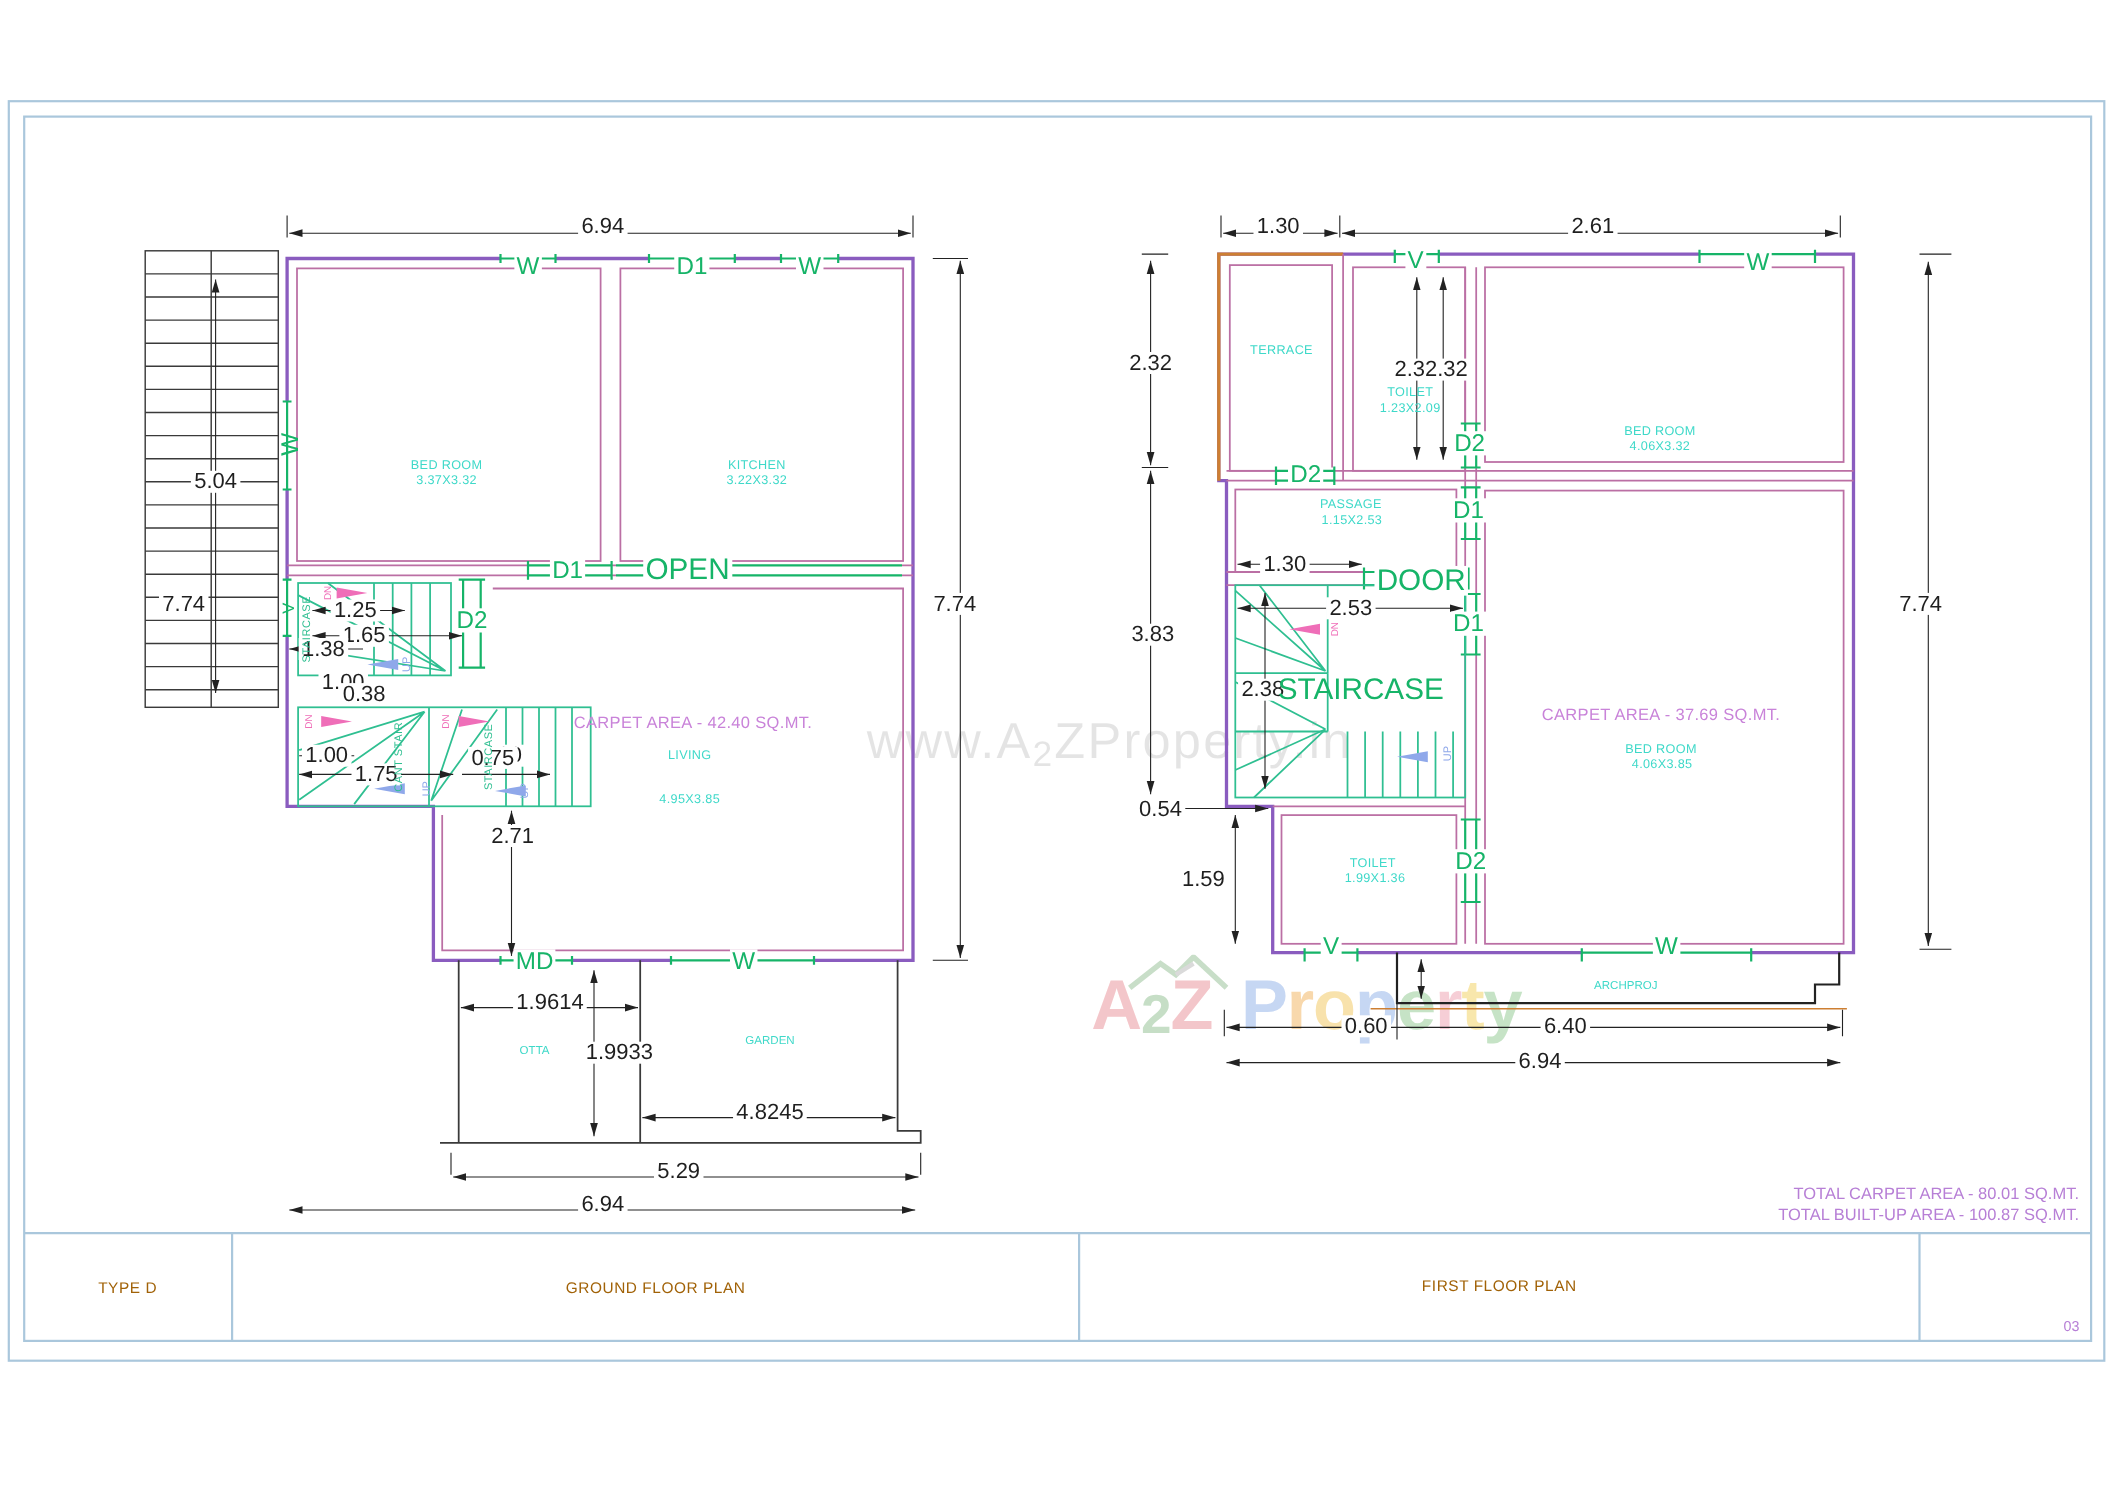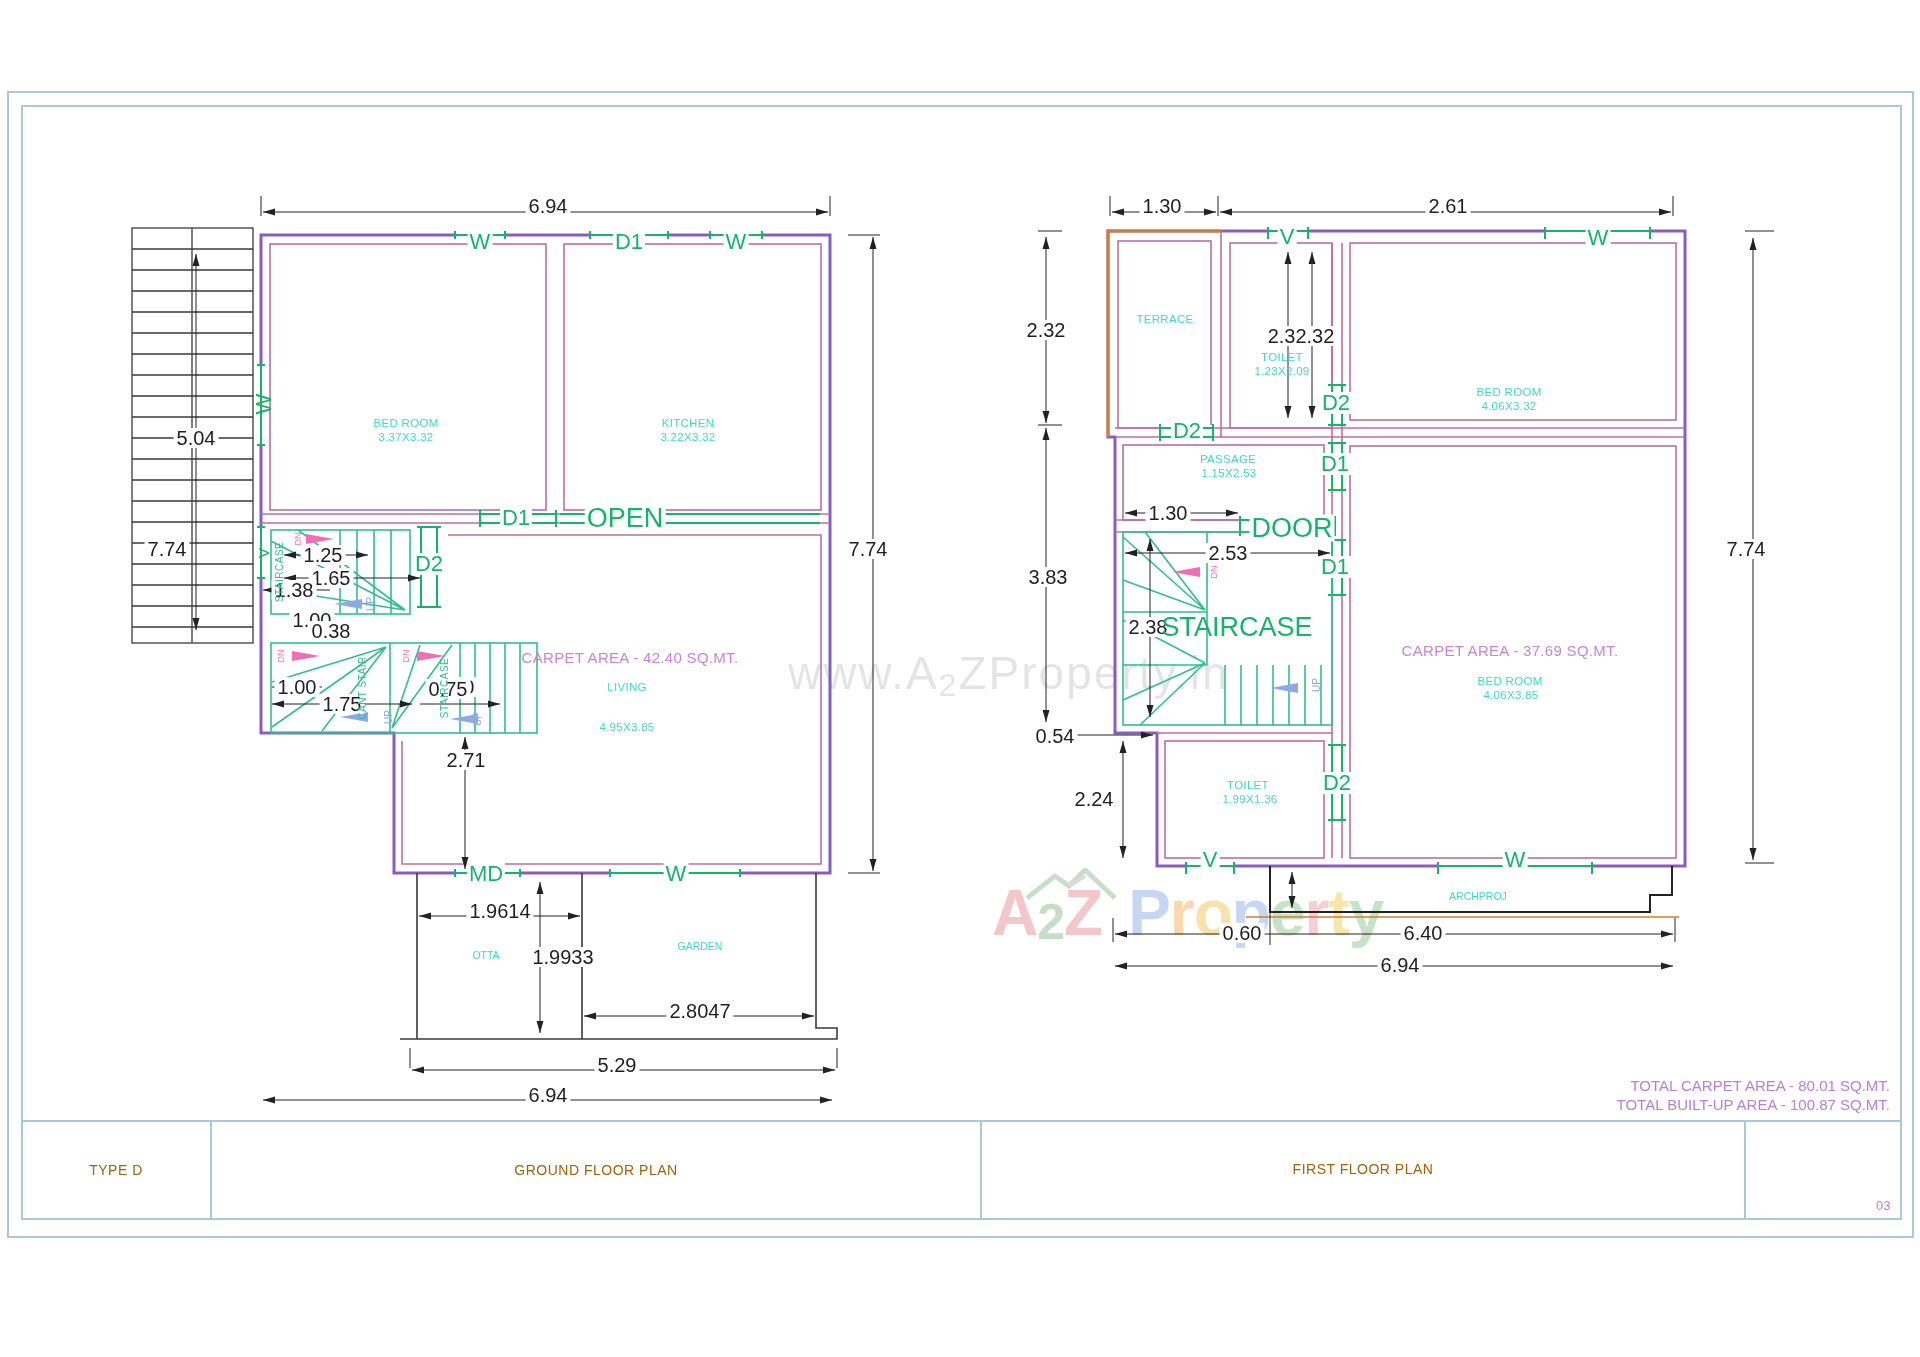--- a/index.html
+++ b/index.html
@@ -255,21 +255,21 @@
     <div class="lb mg" style="left:630px;top:657px">CARPET AREA - 42.40 SQ.MT.</div>
     <div class="lb cy" style="left:627px;top:688px">LIVING</div>
     <div class="lb cy" style="left:627px;top:728px">4.95X3.85</div>
     <div class="lb gn" style="left:486px;top:874px">MD</div>
     <div class="lb gn" style="left:676px;top:874px">W</div>
     <div class="lb dim" style="left:868px;top:549px">7.74</div>
     <div class="lb dim" style="left:500px;top:911px">1.9614</div>
     <div class="lb cys" style="left:486px;top:955px">OTTA</div>
     <div class="lb dim" style="left:563px;top:957px">1.9933</div>
     <div class="lb cys" style="left:700px;top:946px">GARDEN</div>
-    <div class="lb dim" style="left:700px;top:1011px">2.8047</div>
+    <div class="lb dim" style="left:700px;top:1011px">4.8245</div>
     <div class="lb dim" style="left:617px;top:1065px">5.29</div>
     <div class="lb dim" style="left:548px;top:1095px">6.94</div>
 
     <div class="lb dim" style="left:1162px;top:206px">1.30</div>
     <div class="lb dim" style="left:1448px;top:206px">2.61</div>
     <div class="lb gn" style="left:1287px;top:237px">V</div>
     <div class="lb gn" style="left:1598px;top:238px">W</div>
     <div class="lb dim" style="left:1046px;top:330px">2.32</div>
     <div class="lb cy" style="left:1165px;top:320px">TERRACE</div>
     <div class="lb dim" style="left:1301px;top:336px">2.32.32</div>
@@ -291,21 +291,21 @@
     <div class="lb dim" style="left:1148px;top:627px">2.38</div>
     <div class="lb gnb" style="left:1237px;top:627px;background:transparent">STAIRCASE</div>
     <div class="lb bl v" style="left:1317px;top:685px">UP</div>
     <div class="lb mg" style="left:1510px;top:650px">CARPET AREA - 37.69 SQ.MT.</div>
     <div class="lb cy" style="left:1510px;top:682px">BED ROOM</div>
     <div class="lb cy" style="left:1511px;top:696px">4.06X3.85</div>
     <div class="lb dim" style="left:1055px;top:736px">0.54</div>
     <div class="lb cy" style="left:1248px;top:786px">TOILET</div>
     <div class="lb cy" style="left:1250px;top:800px">1.99X1.36</div>
     <div class="lb gn" style="left:1337px;top:783px">D2</div>
-    <div class="lb dim" style="left:1094px;top:799px">2.24</div>
+    <div class="lb dim" style="left:1094px;top:799px">1.59</div>
     <div class="lb gn" style="left:1210px;top:860px">V</div>
     <div class="lb gn" style="left:1515px;top:860px">W</div>
     <div class="lb cys" style="left:1478px;top:896px">ARCHPROJ</div>
     <div class="lb dim" style="left:1242px;top:933px">0.60</div>
     <div class="lb dim" style="left:1423px;top:933px">6.40</div>
     <div class="lb dim" style="left:1400px;top:965px">6.94</div>
     <div class="lb dim" style="left:1746px;top:549px">7.74</div>
   </div>
 
   <div class="tot" style="top:1077px">TOTAL CARPET AREA - 80.01 SQ.MT.</div>

